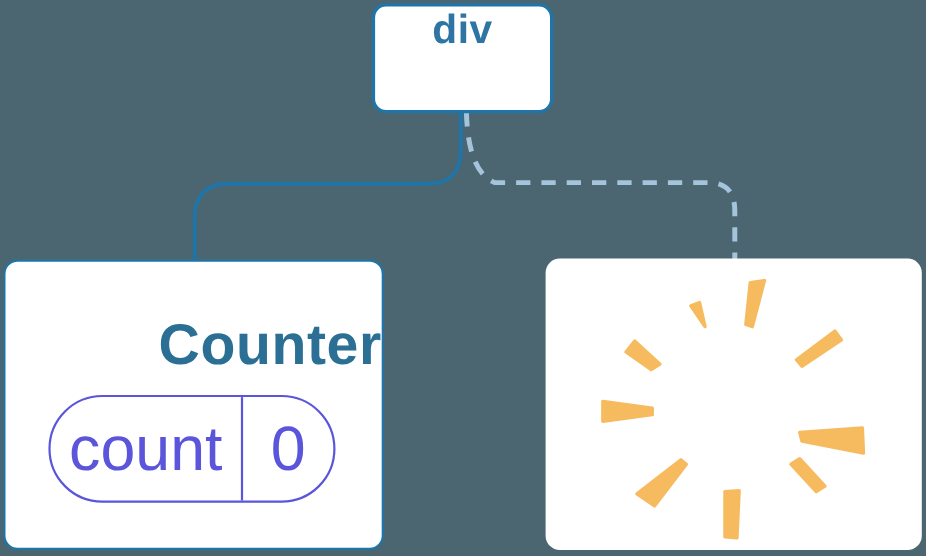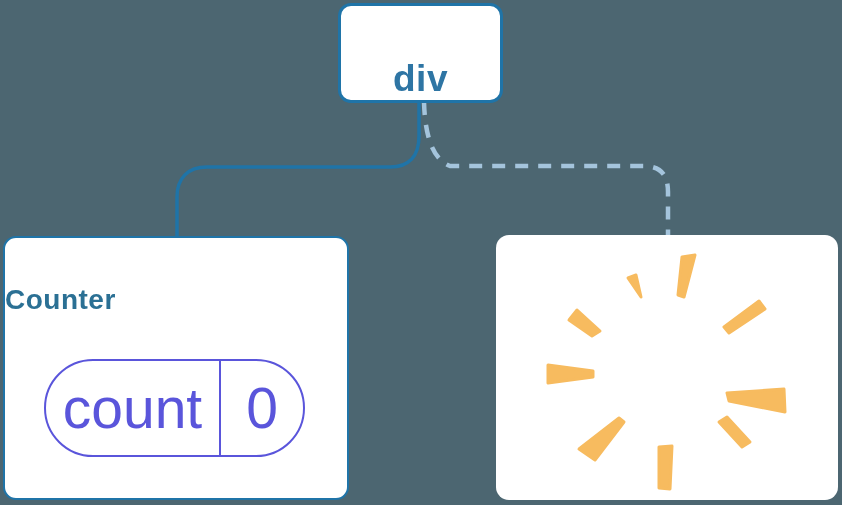--- a/index.html
+++ b/index.html
@@ -41,21 +41,21 @@
     stroke-dasharray:13 10;
   }
   .node-div{
     position:absolute;
     left:338px;top:3px;
     width:165px;height:100px;
     box-sizing:border-box;
     background:var(--card);
     border:3px solid var(--blue);
     border-radius:13px;
-    display:flex;align-items:flex-end;justify-content:center;
+    display:flex;align-items:flex-start;justify-content:center;
   }
   .node-div .node-label{
     color:var(--label);
     font-size:37px;
     font-weight:600;
     letter-spacing:0.5px;
   }
   .card{
     position:absolute;
     box-sizing:border-box;
@@ -64,23 +64,23 @@
   }
   .counter-card{
     left:3px;top:236px;
     width:346px;height:264px;
     border:2.5px solid var(--blue);
   }
   .counter-title{
     position:absolute;
     top:46px;left:0;
     width:100%;
-    text-align:left;
+    text-align:right;
     color:var(--title);
-    font-size:28px;
+    font-size:52px;
     font-weight:600;
     letter-spacing:0.5px;
   }
   .state-pill{
     position:absolute;
     left:39px;top:121px;
     width:261px;height:98px;
     box-sizing:border-box;
     border:2px solid var(--purple);
     border-radius:49px;

